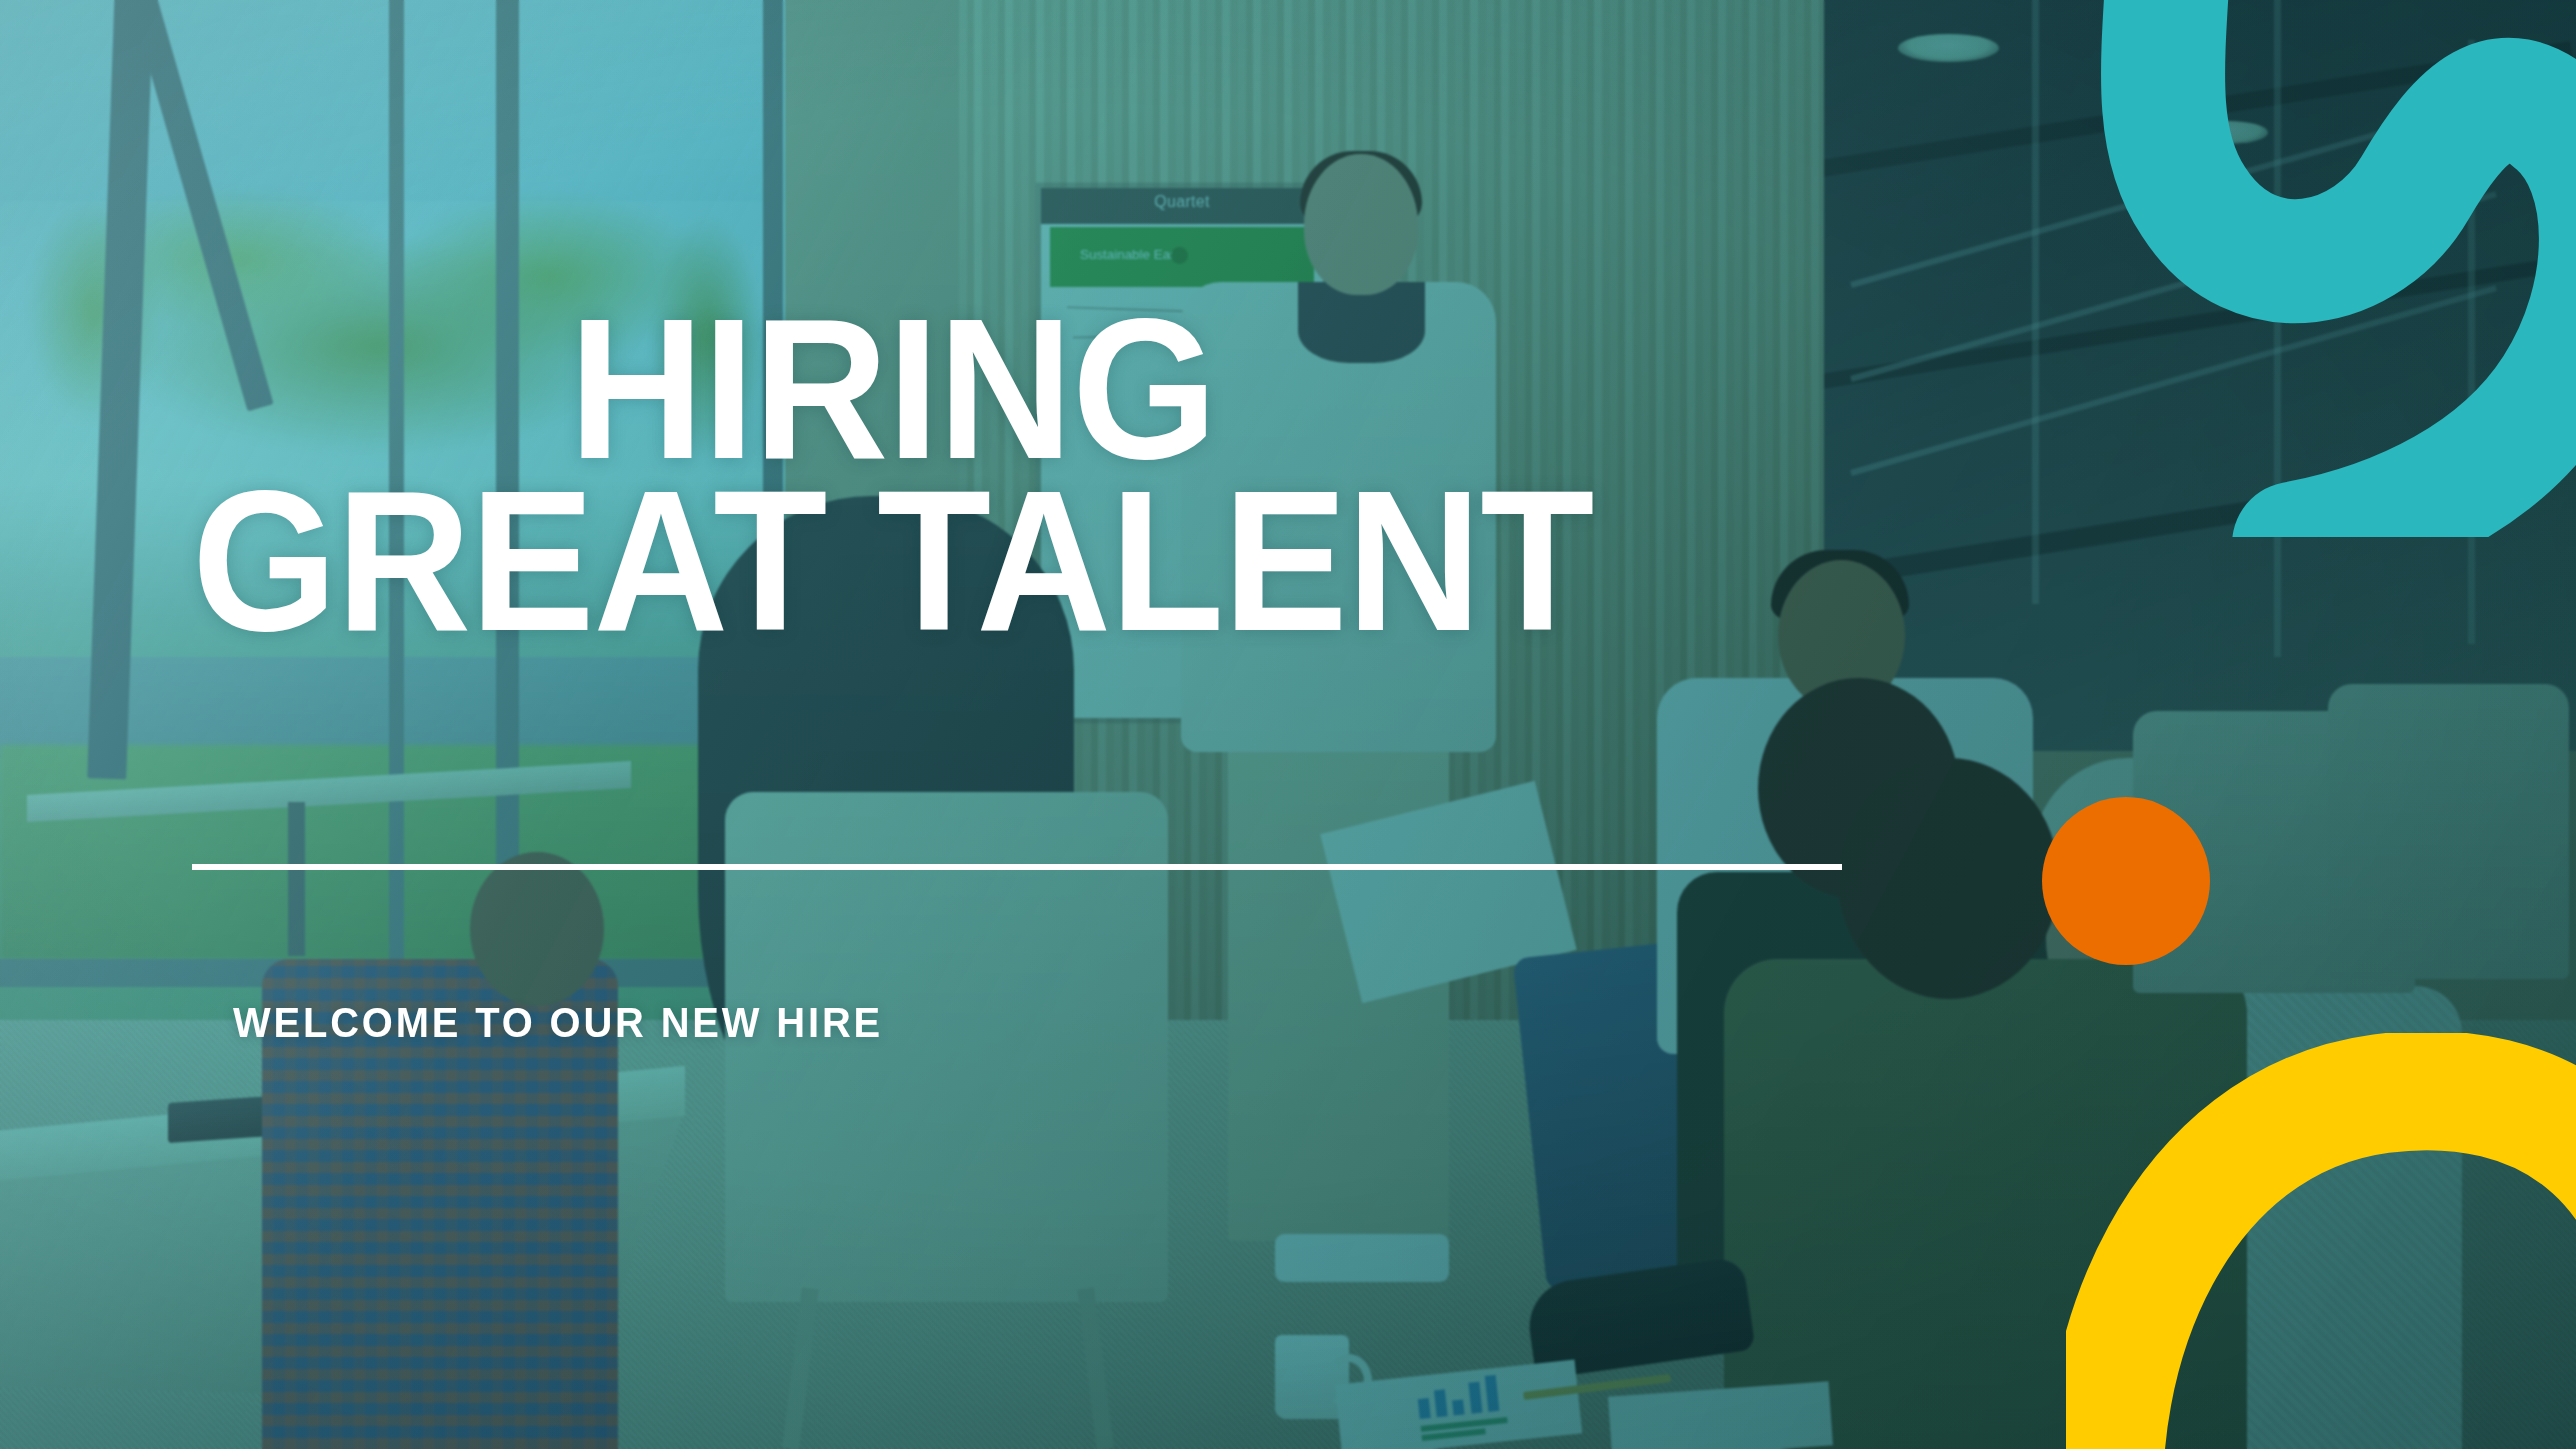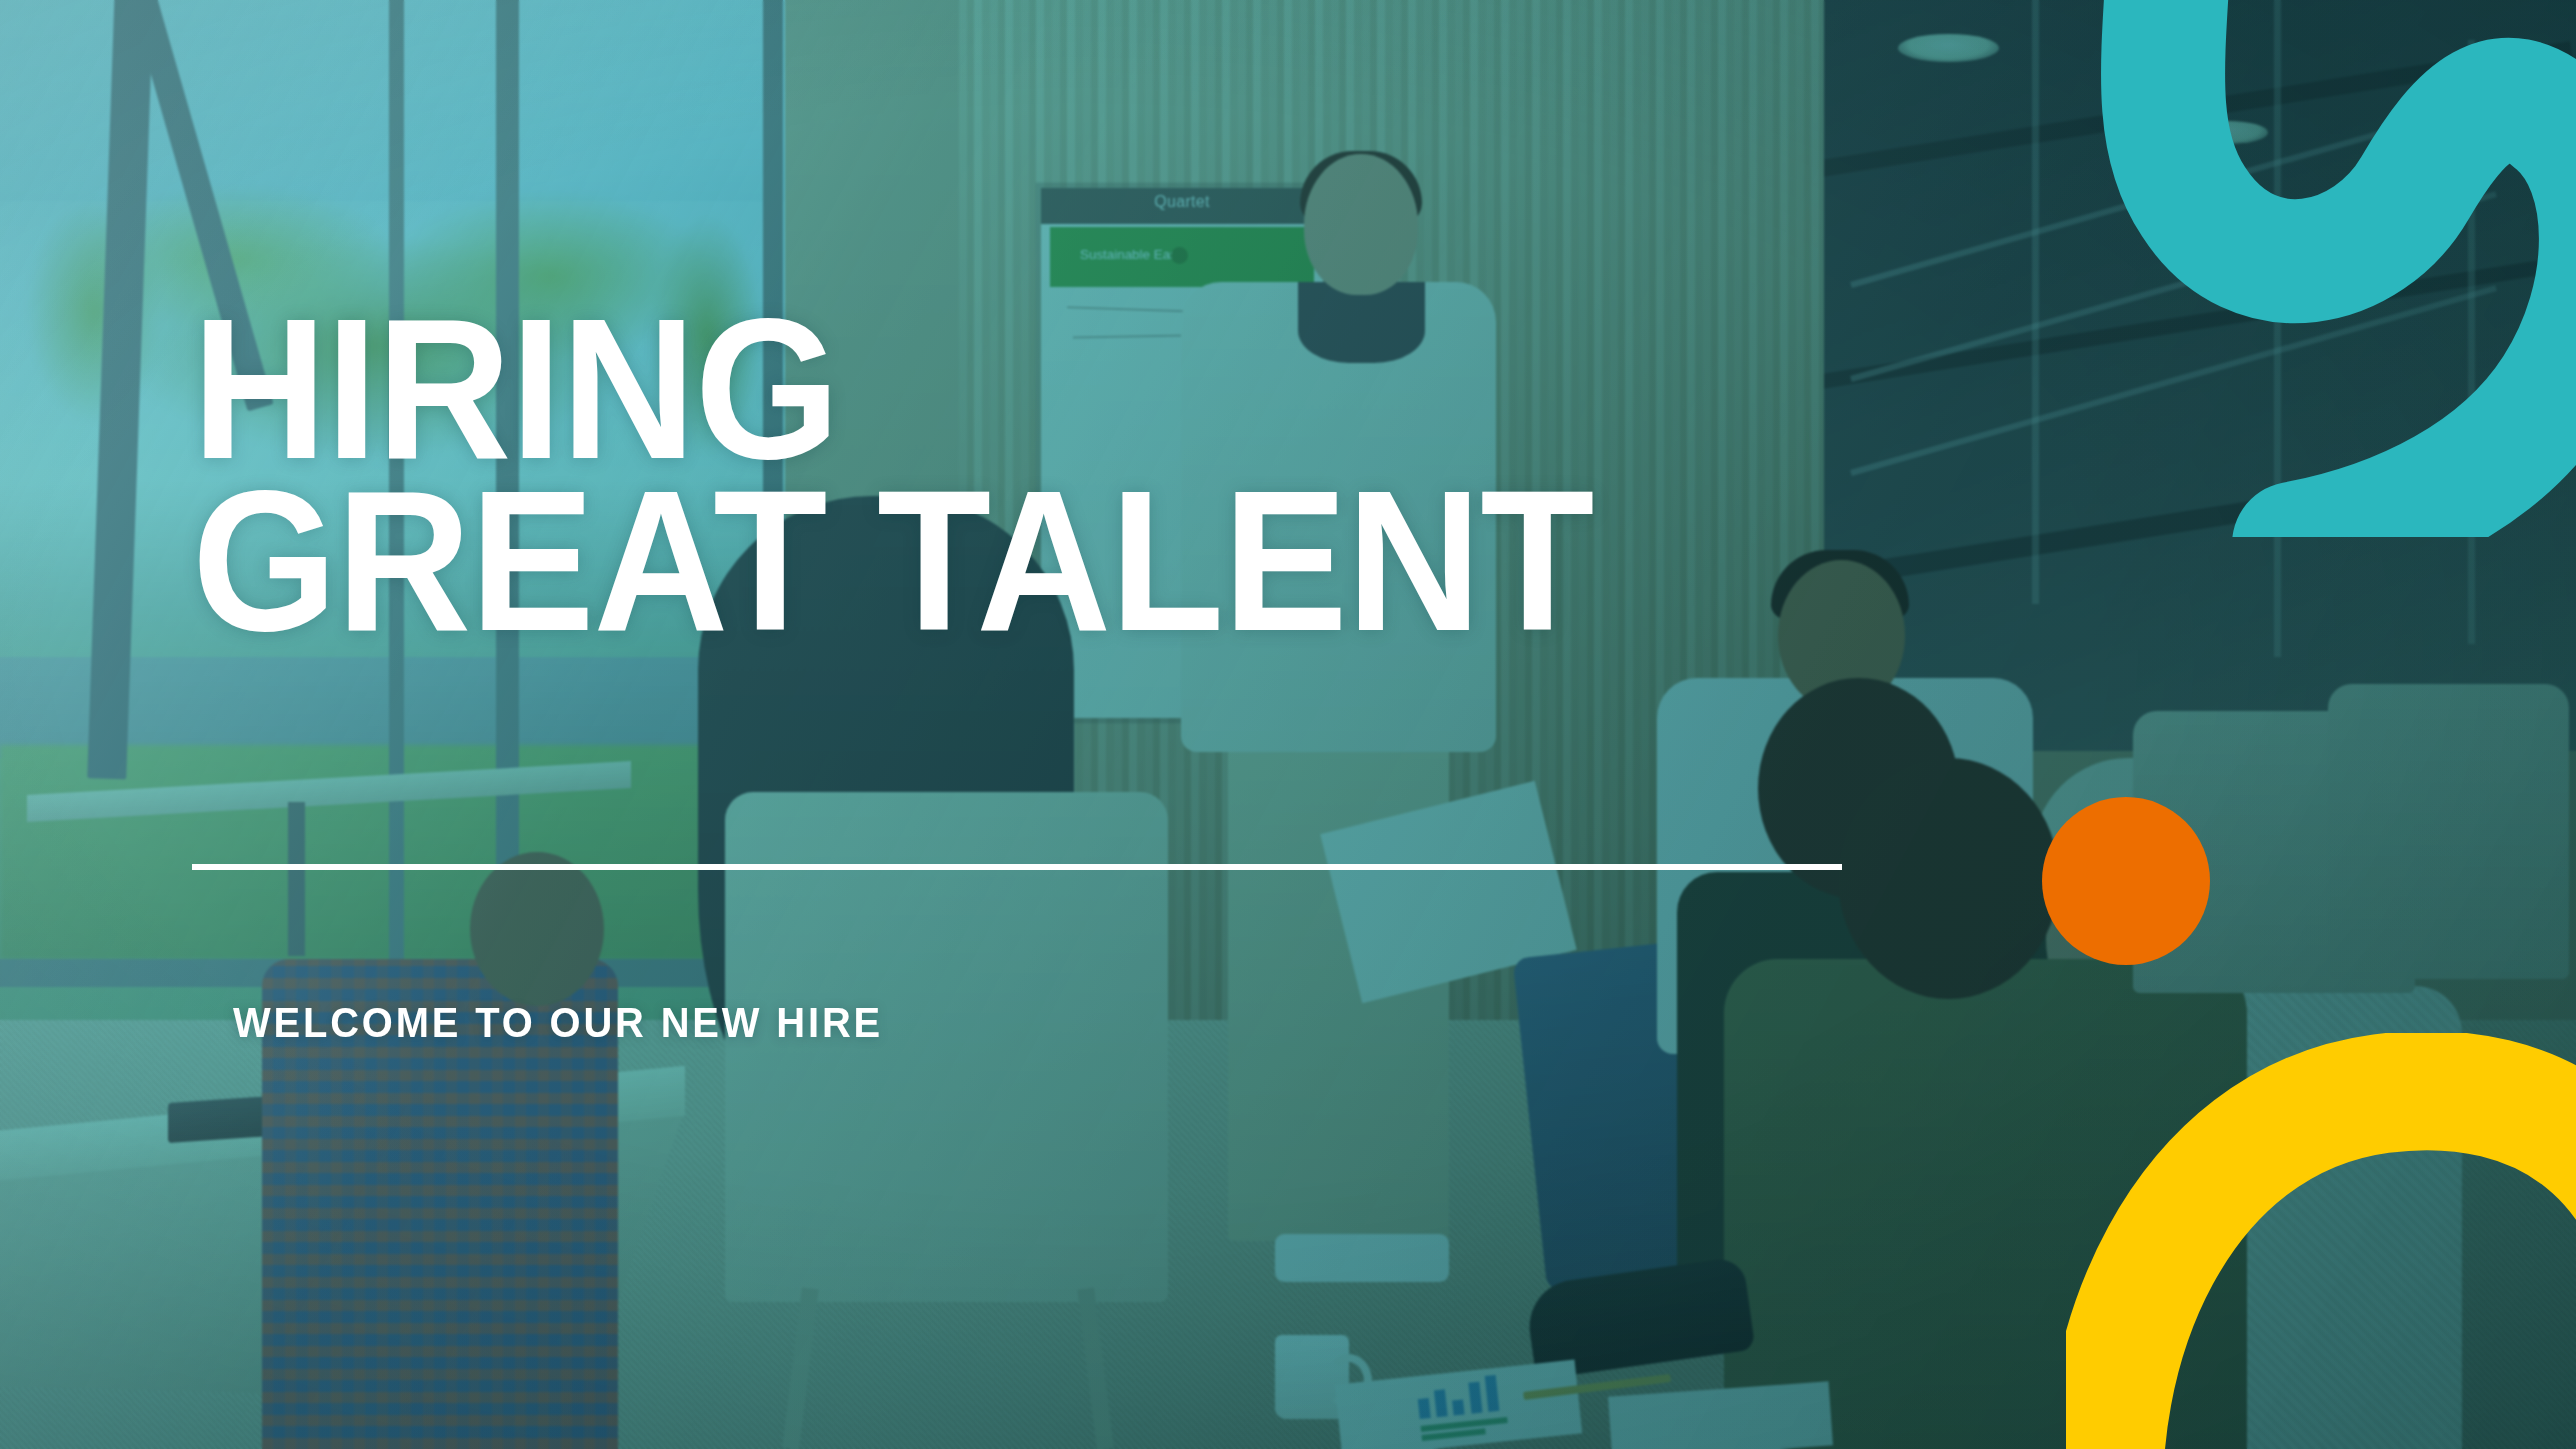--- a/index.html
+++ b/index.html
@@ -259,21 +259,21 @@
   
   .deco{position:absolute;inset:0;pointer-events:none;}
   .deco svg{position:absolute;}
 
   .dot-orange{
     position:absolute;left:2042px;top:797px;width:168px;height:168px;
     border-radius:50%;
   }
 
   
-  .content{position:absolute;left:0;top:0;width:100%;height:100%;}
+  .content{position:absolute;left:0;top:0;width:100%;height:100%;text-align:center;}
 
   .headline{
     position:absolute;left:192px;top:303px;
     color:#ffffff;
     font-family:"Liberation Sans Narrow","Liberation Sans",sans-serif;
     font-weight:700;
     font-size:201px;
     line-height:.855;
     letter-spacing:-1.3px;
     transform:scaleX(.93);

